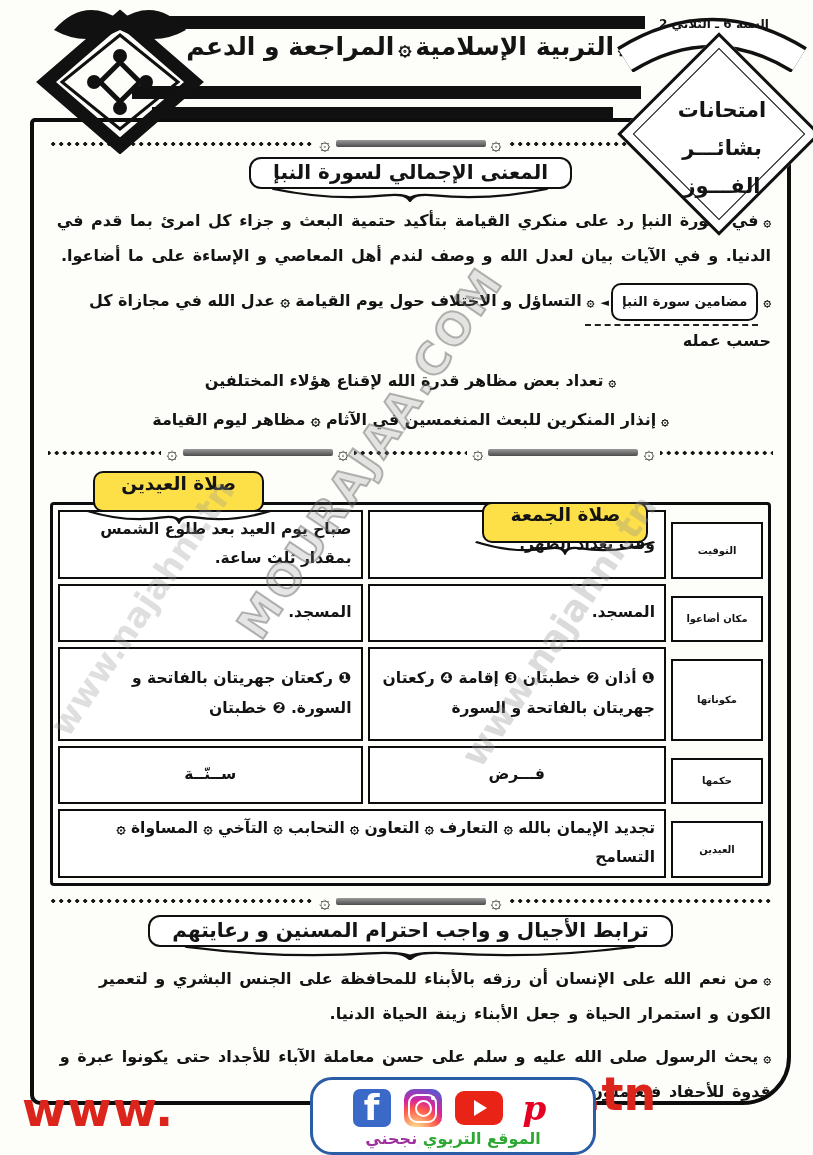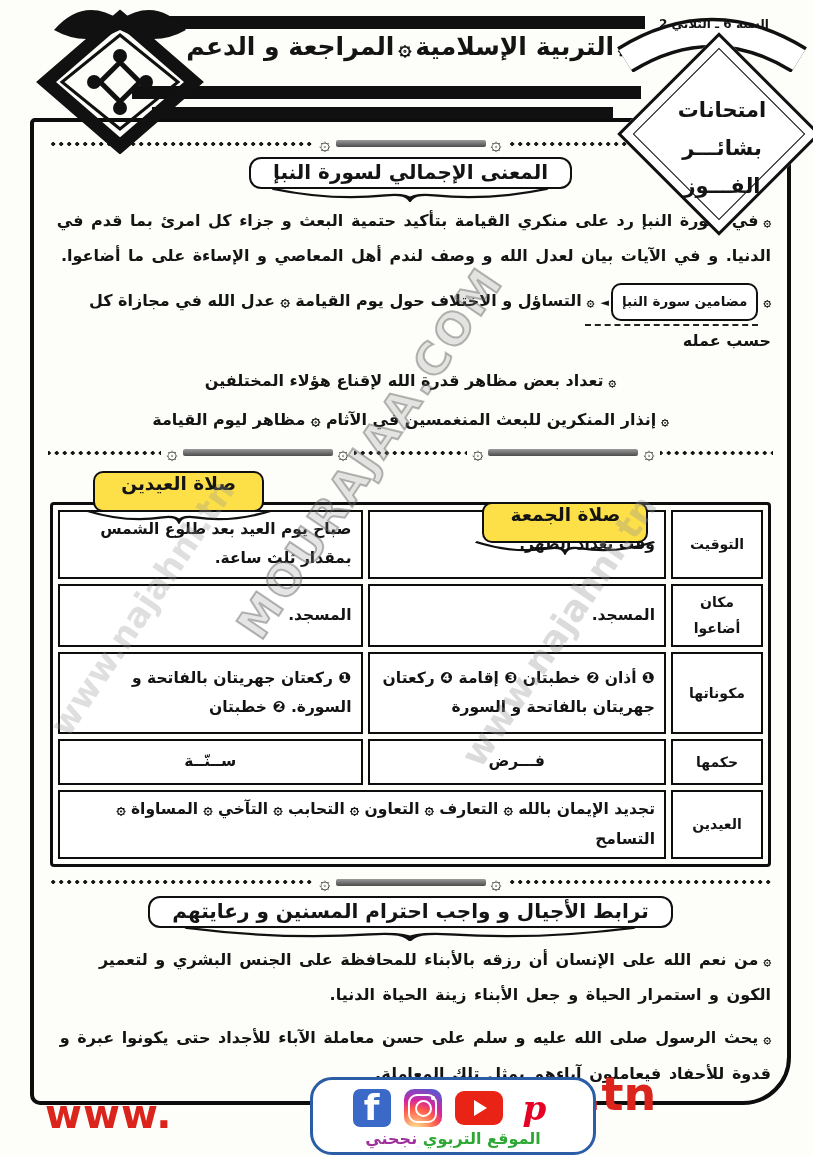--- a/index.html
+++ b/index.html
@@ -65,40 +65,40 @@
   .table-wrap{position:relative;margin:40px 2px 6px;}
   .tab{position:absolute;background:#fde047;border:2.5px solid #0f0f0f;border-radius:10px;
         padding:0 26px 16px;font-size:18.5px;font-weight:900;z-index:2;}
   .tab .brace{bottom:-14px;width:118%;}
   .tab-jumua{top:-36px;right:17%;margin-top:36px;}
   .tab-eid{top:-31px;left:6%;}
   .ptable{border:3px solid #0d0d0d;border-radius:4px;padding:5px;display:grid;
         grid-template-columns:92px 1fr 1.02fr;gap:5px;background:#fdfdfa;}
   .cell{border:2.5px solid #0d0d0d;background:#fff;padding:3px 9px;display:flex;
         align-items:center;font-weight:bold;font-size:15.5px;line-height:1.9;}
-  .cell.label{justify-content:center;text-align:center;font-size:14px;font-weight:900;}
+  .cell.label{justify-content:center;text-align:center;font-size:10px;font-weight:900;margin-top:12px;}
   .cell.val{justify-content:flex-start;text-align:right;}
   .cell.center{justify-content:center;text-align:center;}
   .cell.span2{grid-column:2/4;}
   .r1{min-height:46px;} .r2{min-height:36px;} .r3{min-height:72px;}
   .r4{min-height:36px;} .r5{min-height:40px;}
 
   
   .wm{position:absolute;z-index:3;pointer-events:none;font-weight:900;white-space:nowrap;}
   .wm1{left:248px;top:608px;font-size:44px;letter-spacing:3px;
         color:rgba(125,125,125,0.20);-webkit-text-stroke:2px rgba(95,95,95,0.45);
         transform:rotate(-56deg);transform-origin:left center;}
   .wm2{left:470px;top:742px;font-size:36px;color:rgba(150,150,150,0.34);
         transform:rotate(-56deg);transform-origin:left center;}
   .wm3{left:58px;top:712px;font-size:34px;color:rgba(150,150,150,0.30);
         transform:rotate(-56deg);transform-origin:left center;}
 
   
   .red-url{position:absolute;z-index:5;color:#da241c;font-weight:900;}
-  .url-left{left:22px;bottom:18px;font-size:40px;letter-spacing:1px;margin-left:23px;}
+  .url-left{left:22px;bottom:18px;font-size:48px;letter-spacing:1px;}
   .url-right{left:584px;bottom:34px;font-size:46px;}
   .site-badge{position:absolute;left:310px;bottom:0;width:256px;z-index:6;background:#fff;
         border:3px solid #2b5da6;border-radius:22px;padding:9px 12px 4px;text-align:center;}
   .icons{display:flex;justify-content:center;align-items:center;gap:13px;}
   .fb{width:38px;height:38px;background:#3b69c7;border-radius:7px;color:#fff;display:flex;
         align-items:flex-end;justify-content:center;font-size:36px;font-weight:bold;
         overflow:hidden;line-height:1.05;}
   .ig{width:38px;height:38px;border-radius:10px;position:relative;
         background:radial-gradient(circle at 30% 110%,#fdf497 0%,#fd5949 45%,#d6249f 62%,#515bd4 92%);}
   .ig-frame{position:absolute;inset:4.5px;border:2.5px solid #fff;border-radius:9px;}

